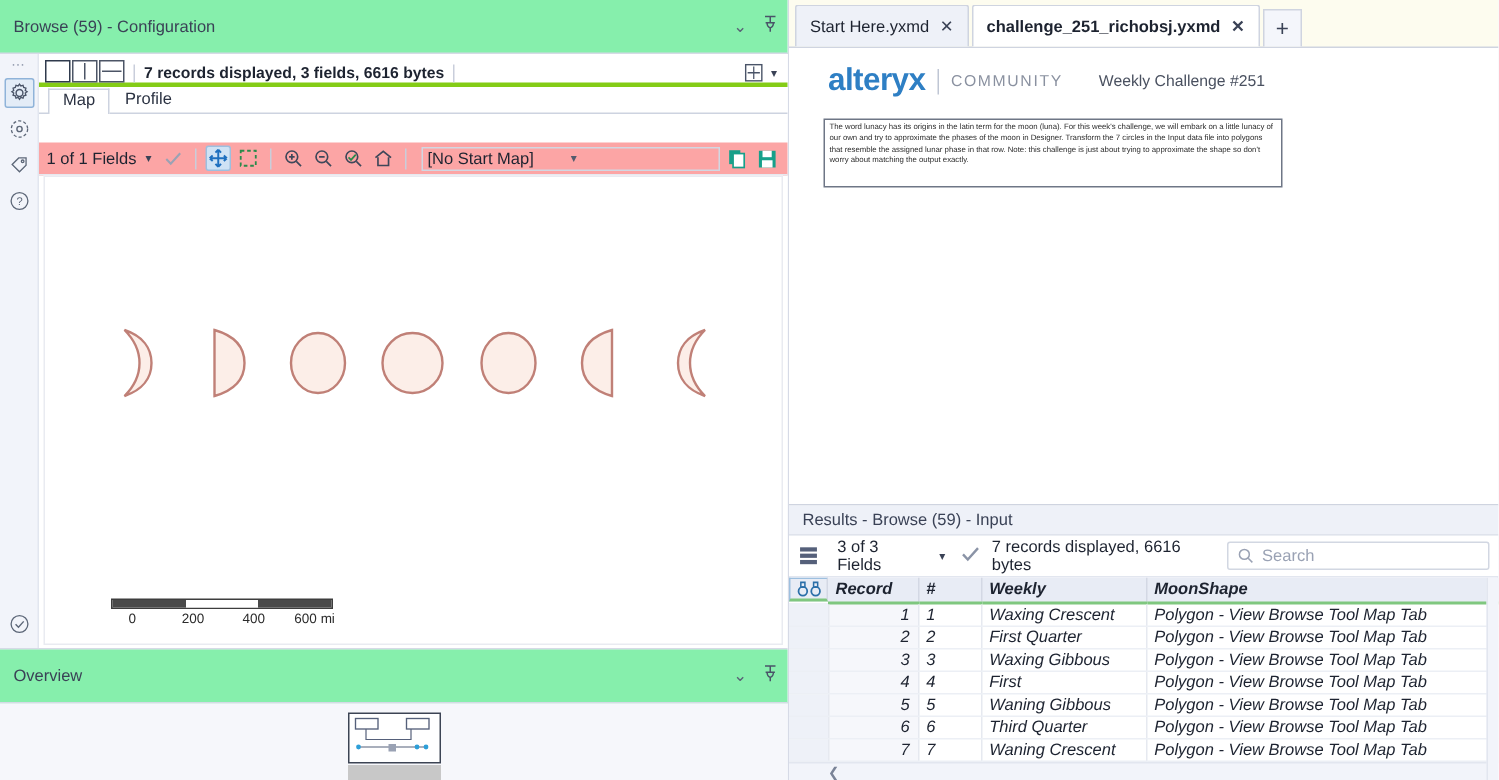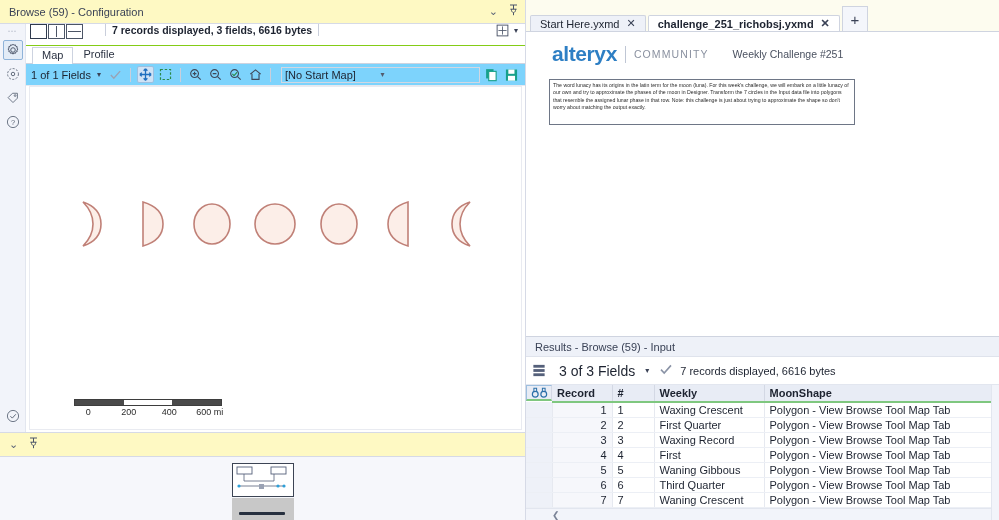--- a/index.html
+++ b/index.html
@@ -11,21 +11,21 @@
     background: #eef0f6;
     overflow: hidden;
     position: relative;
   }
   .app { display: flex; width: 999px; height: 520px; }
 
   
   .left-col { width: 525px; height: 520px; display: flex; flex-direction: column; background:#fff; position:relative; }
 
   .panel-title {
-    height: 24px; background: #fef9c3; border-bottom: 1px solid #d6dae6;
+    height: 36px; background: #86efac; border-bottom: 1px solid #d6dae6;
     display: flex; align-items: center; padding: 0 6px 0 9px;
     font-size: 11px; color: #3a4256;
   }
   .panel-title .ttl { flex: 1; }
   .panel-title .chev { margin-right: 10px; color:#5a6377; font-size:11px; }
   .panel-title .pin { color:#4a5468; font-size:12px; }
 
   .browse-body { flex: 1; display: flex; background: #fff; position: relative; min-height:0; }
 
   .icon-rail {
@@ -38,37 +38,37 @@
     width: 20px; height: 20px; margin-top: 4px;
     display: flex; align-items: center; justify-content: center;
     color: #6a7governor; color:#5d6778;
   }
   .rail-ico.sel { border: 1px solid #8fb3d9; background: #e3ecf7; border-radius:2px; }
   .rail-bottom { margin-top: auto; margin-bottom: 6px; }
 
   .browse-main { flex: 1; display: flex; flex-direction: column; min-width:0; }
 
   .browse-toolbar {
-    height: 22px; display: flex; align-items: flex-start; gap: 16px;
-    padding: 0 4px; border-bottom: 1px solid #84cc16; background:#fff;
+    height: 22px; display: flex; align-items: flex-end; gap: 0px;
+    padding: 0 4px; border-bottom: 3px solid #84cc16; background:#fff;
     font-size: 11px;
   }
   .view-btns { display:flex; gap:1px; margin-right:6px; }
   .vbtn { width:17px; height:15px; border:1.4px solid #4c5566; display:flex; align-items:center; justify-content:center;}
   .vbtn.sel { border-color:#2f3a4d; }
   .vbtn i { display:block; background:#4c5566; }
   .rec-info { color:#1d2330; font-weight:bold; font-size:10.5px; padding:0 6px; border-left:1px solid #c9cedb; border-right:1px solid #c9cedb; }
   .tb-spacer { flex:1; }
   .grid-drop { display:flex; align-items:center; gap:2px; color:#4a5468; }
 
   .tabs-row { display:flex; height:18px; border-bottom:1px solid #cdd3e0; background:#fff; padding-left:6px;}
   .mtab { padding: 1px 9px 0 9px; font-size:11px; color:#2b3242; border:1px solid transparent; border-bottom:none;}
   .mtab.active { border-color:#cdd3e0; background:#fff; position:relative; top:1px; }
 
-  .map-toolbar { height:22px; display:flex; align-items:center; gap:3px; padding:0 5px; background:#7dd3fc; border-bottom:1px solid #e6e9f0;}
+  .map-toolbar { height:22px; display:flex; align-items:center; gap:3px; padding:0 5px; background:#fca5a5; border-bottom:1px solid #e6e9f0;margin-top:19px;}
   .fields-sel { font-size:11px; color:#1d2330; }
   .caret { font-size:8px; color:#3a4256; margin:0 3px; }
   .mt-sep { width:1px; height:14px; background:#c9cedb; margin:0 3px; }
   .mt-ico { width:17px; height:17px; display:flex;align-items:center;justify-content:center; color:#3e4759;}
   .mt-ico.hl { background:#cfe2f5; border:1px solid #9dbfdf; border-radius:2px;}
   .basemap-box { flex:1; display:flex; align-items:center; border:1px solid #d2d7e2; height:16px; margin-left:4px; padding:0 3px;}
   .basemap-box span { flex:1; font-size:11px; color:#1d2330;}
   .basemap-box .bcar { font-size:8px; color:#525b6d;}
 
   .map-canvas { flex:1; background:#fff; position:relative; border:1px solid #e9ebf1; margin:0 3px 2px 3px; min-height:0;}
@@ -87,21 +87,21 @@
   .ov-body { flex:1; background:#f6f7fb; position:relative; }
   .ov-thumb { position:absolute; left:232px; top:6px; width:62px; height:34px; border:1.5px solid #3c4454; background:#fff;}
   .ov-thumb svg { display:block; }
   .ov-grey { position:absolute; left:232px; top:41px; width:62px; height:34px; background:#c8c8c8;}
   .ov-grey i { position:absolute; left:7px; top:14px; width:46px; height:3px; background:#27303f; border-radius:1px;}
 
   
   .right-col { width:474px; height:520px; display:flex; flex-direction:column; background:#fff; border-left:1px solid #d6dae6;}
 
   .tabbar { height:32px; background:#fdfcef; display:flex; align-items:flex-end; padding-left:4px; border-bottom:1px solid #cfd4e0;}
-  .wtab { height:16px; display:flex; align-items:center; gap:7px; padding:0 9px; font-size:11px; color:#1d2330;
+  .wtab { height:28px; display:flex; align-items:center; gap:7px; padding:0 9px; font-size:11px; color:#1d2330;
           border:1px solid #cfd4e0; border-bottom:none; background:#eef1f8; border-radius:2px 2px 0 0; margin-right:2px;}
   .wtab.active { background:#fff; font-weight:bold; }
   .wtab .x { color:#3a4256; font-size:11px; }
   .newtab { width:26px; height:25px; display:flex;align-items:center;justify-content:center; border:1px solid #cfd4e0;
             border-bottom:none; background:#f4f6fb; font-size:15px; color:#3a4256;}
 
   .canvas-area { flex:1; position:relative; background:#fff; overflow:hidden; min-height:0;}
   .brandrow { display:flex; align-items:center; gap:8px; padding:10px 0 0 26px; }
   .brand { font-size:21px; color:#2e7fc4; letter-spacing:-0.4px; font-weight:bold;}
   .vbar { width:1px; height:17px; background:#bfc6d4;}
@@ -111,28 +111,28 @@
     position:absolute; left:23px; top:47px; width:306px; height:46px;
     border:1px solid #6e7686; background:#fff; padding:2px 3px;
     font-size:5.2px; line-height:7.4px; color:#2b2b2b; overflow:hidden;
   }
 
   
   .results-panel { height:184px; display:flex; flex-direction:column; border-top:1px solid #cfd4e0; background:#fff;}
   .res-title { height:20px; background:#eef1f8; display:flex; align-items:center; padding-left:9px; font-size:11px; color:#3a4256; border-bottom:1px solid #dfe3ec;}
   .res-toolbar { height:28px; display:flex; align-items:center; gap:7px; padding:0 6px 0 0; border-bottom:1px solid #e2e6ef;}
   .res-railico { width:26px; display:flex; flex-direction:column; align-items:center; justify-content:center; color:#4a5468;}
-  .res-fields { font-size:14px; color:#1d2330; }
+  .res-fields { font-size:11px; color:#1d2330; }
   .res-check { color:#7a8397; font-size:12px;}
   .res-rec { font-size:11px; color:#1d2330;}
   .search-box { margin-left:auto; width:180px; height:19px; border:1px solid #d2d7e2; border-radius:2px; display:flex; align-items:center; gap:5px; padding:0 6px; background:#fff;}
   .search-box span { color:#9aa2b4; font-size:11px;}
 
   .grid-wrap { flex:1; overflow:hidden; position:relative; display:flex; flex-direction:column;}
-  table.grid { border-collapse:collapse; width:100%; table-layout:fixed; }
+  table.grid { border-collapse:collapse; width:100%; table-layout:fixed;font-style:italic; }
   table.grid th {
     background:#e8ecf5; font-size:11px; text-align:left; font-weight:bold; color:#1d2330;
     padding:2px 5px; border-right:1px solid #d3d8e4; border-bottom:2px solid #7fc77f; height:16px;
   }
   table.grid td { font-size:11px; padding:1px 5px; border-right:1px solid #e6e9f0; border-bottom:1px solid #eceff5; height:14px; color:#1d2330;}
   td.rnum { text-align:right; background:#f6f7fb; color:#1d2330;}
   td.poly { color:#1f7a1f; }
   .gutter { width:26px; background:#eef1f8; }
   .grid-head-ico { width:26px; background:#dfe8f5; border:1px solid #9dbfdf; display:flex; align-items:center; justify-content:center;}
   .hscroll { height:14px; background:#f2f4fa; border-top:1px solid #e2e6ef; display:flex; align-items:center; padding-left:26px; color:#7a8397; font-size:9px;}
@@ -334,20 +334,21 @@
               <span>400</span>
               <span>600 mi</span>
             </div>
           </div>
         </div>
       </div>
     </div>
 
     <div class="overview-panel">
       <div class="panel-title">
+        <span class="ttl">Overview</span>
         <span class="chev">⌄</span>
         <span class="pin">
           <svg width="11" height="12" viewBox="0 0 11 12">
               <path d="M2 1h7M5.5 1v4.2M2.4 5.2h6.2M5.5 8.6v2.6M3.4 5.2c0 2 .6 3 2.1 3.4 1.5-.4 2.1-1.4 2.1-3.4" fill="none" stroke="#4a5468" stroke-width="1"></path>
             </svg>
         </span>
       </div>
       <div class="ov-body">
         <div class="ov-thumb">
           <svg width="59" height="31" viewBox="0 0 59 31">
@@ -407,20 +408,27 @@
             </svg>
         </div>
         <span class="res-fields">3 of 3 Fields</span>
         <span class="caret">▾</span>
         <span class="res-check">
           <svg width="14" height="14" viewBox="0 0 14 14">
               <path d="M2 7.6l3.2 3.4L12 3.4" fill="none" stroke="#8a93a6" stroke-width="1.6"></path>
             </svg>
         </span>
         <span class="res-rec">7 records displayed, 6616 bytes</span>
+        <span class="search-box">
+          <svg width="11" height="11" viewBox="0 0 12 12">
+              <circle cx="5" cy="5" r="3.6" fill="none" stroke="#9aa2b4" stroke-width="1.1"></circle>
+              <path d="M7.8 7.8l3 3" stroke="#9aa2b4" stroke-width="1.1"></path>
+            </svg>
+          <span>Search</span>
+        </span>
       </div>
 
       <div class="grid-wrap">
         <table class="grid">
           <colgroup>
             <col style="width:26px">
               <col style="width:60px">
               <col style="width:42px">
               <col style="width:110px">
               <col>
@@ -452,21 +460,21 @@
                 <td class="gutter"></td>
                 <td class="rnum">2</td>
                 <td>2</td>
                 <td>First Quarter</td>
                 <td class="poly">Polygon - View Browse Tool Map Tab</td>
               </tr>
             <tr>
                 <td class="gutter"></td>
                 <td class="rnum">3</td>
                 <td>3</td>
-                <td>Waxing Record</td>
+                <td>Waxing Gibbous</td>
                 <td class="poly">Polygon - View Browse Tool Map Tab</td>
               </tr>
             <tr>
                 <td class="gutter"></td>
                 <td class="rnum">4</td>
                 <td>4</td>
                 <td>First</td>
                 <td class="poly">Polygon - View Browse Tool Map Tab</td>
               </tr>
             <tr>

